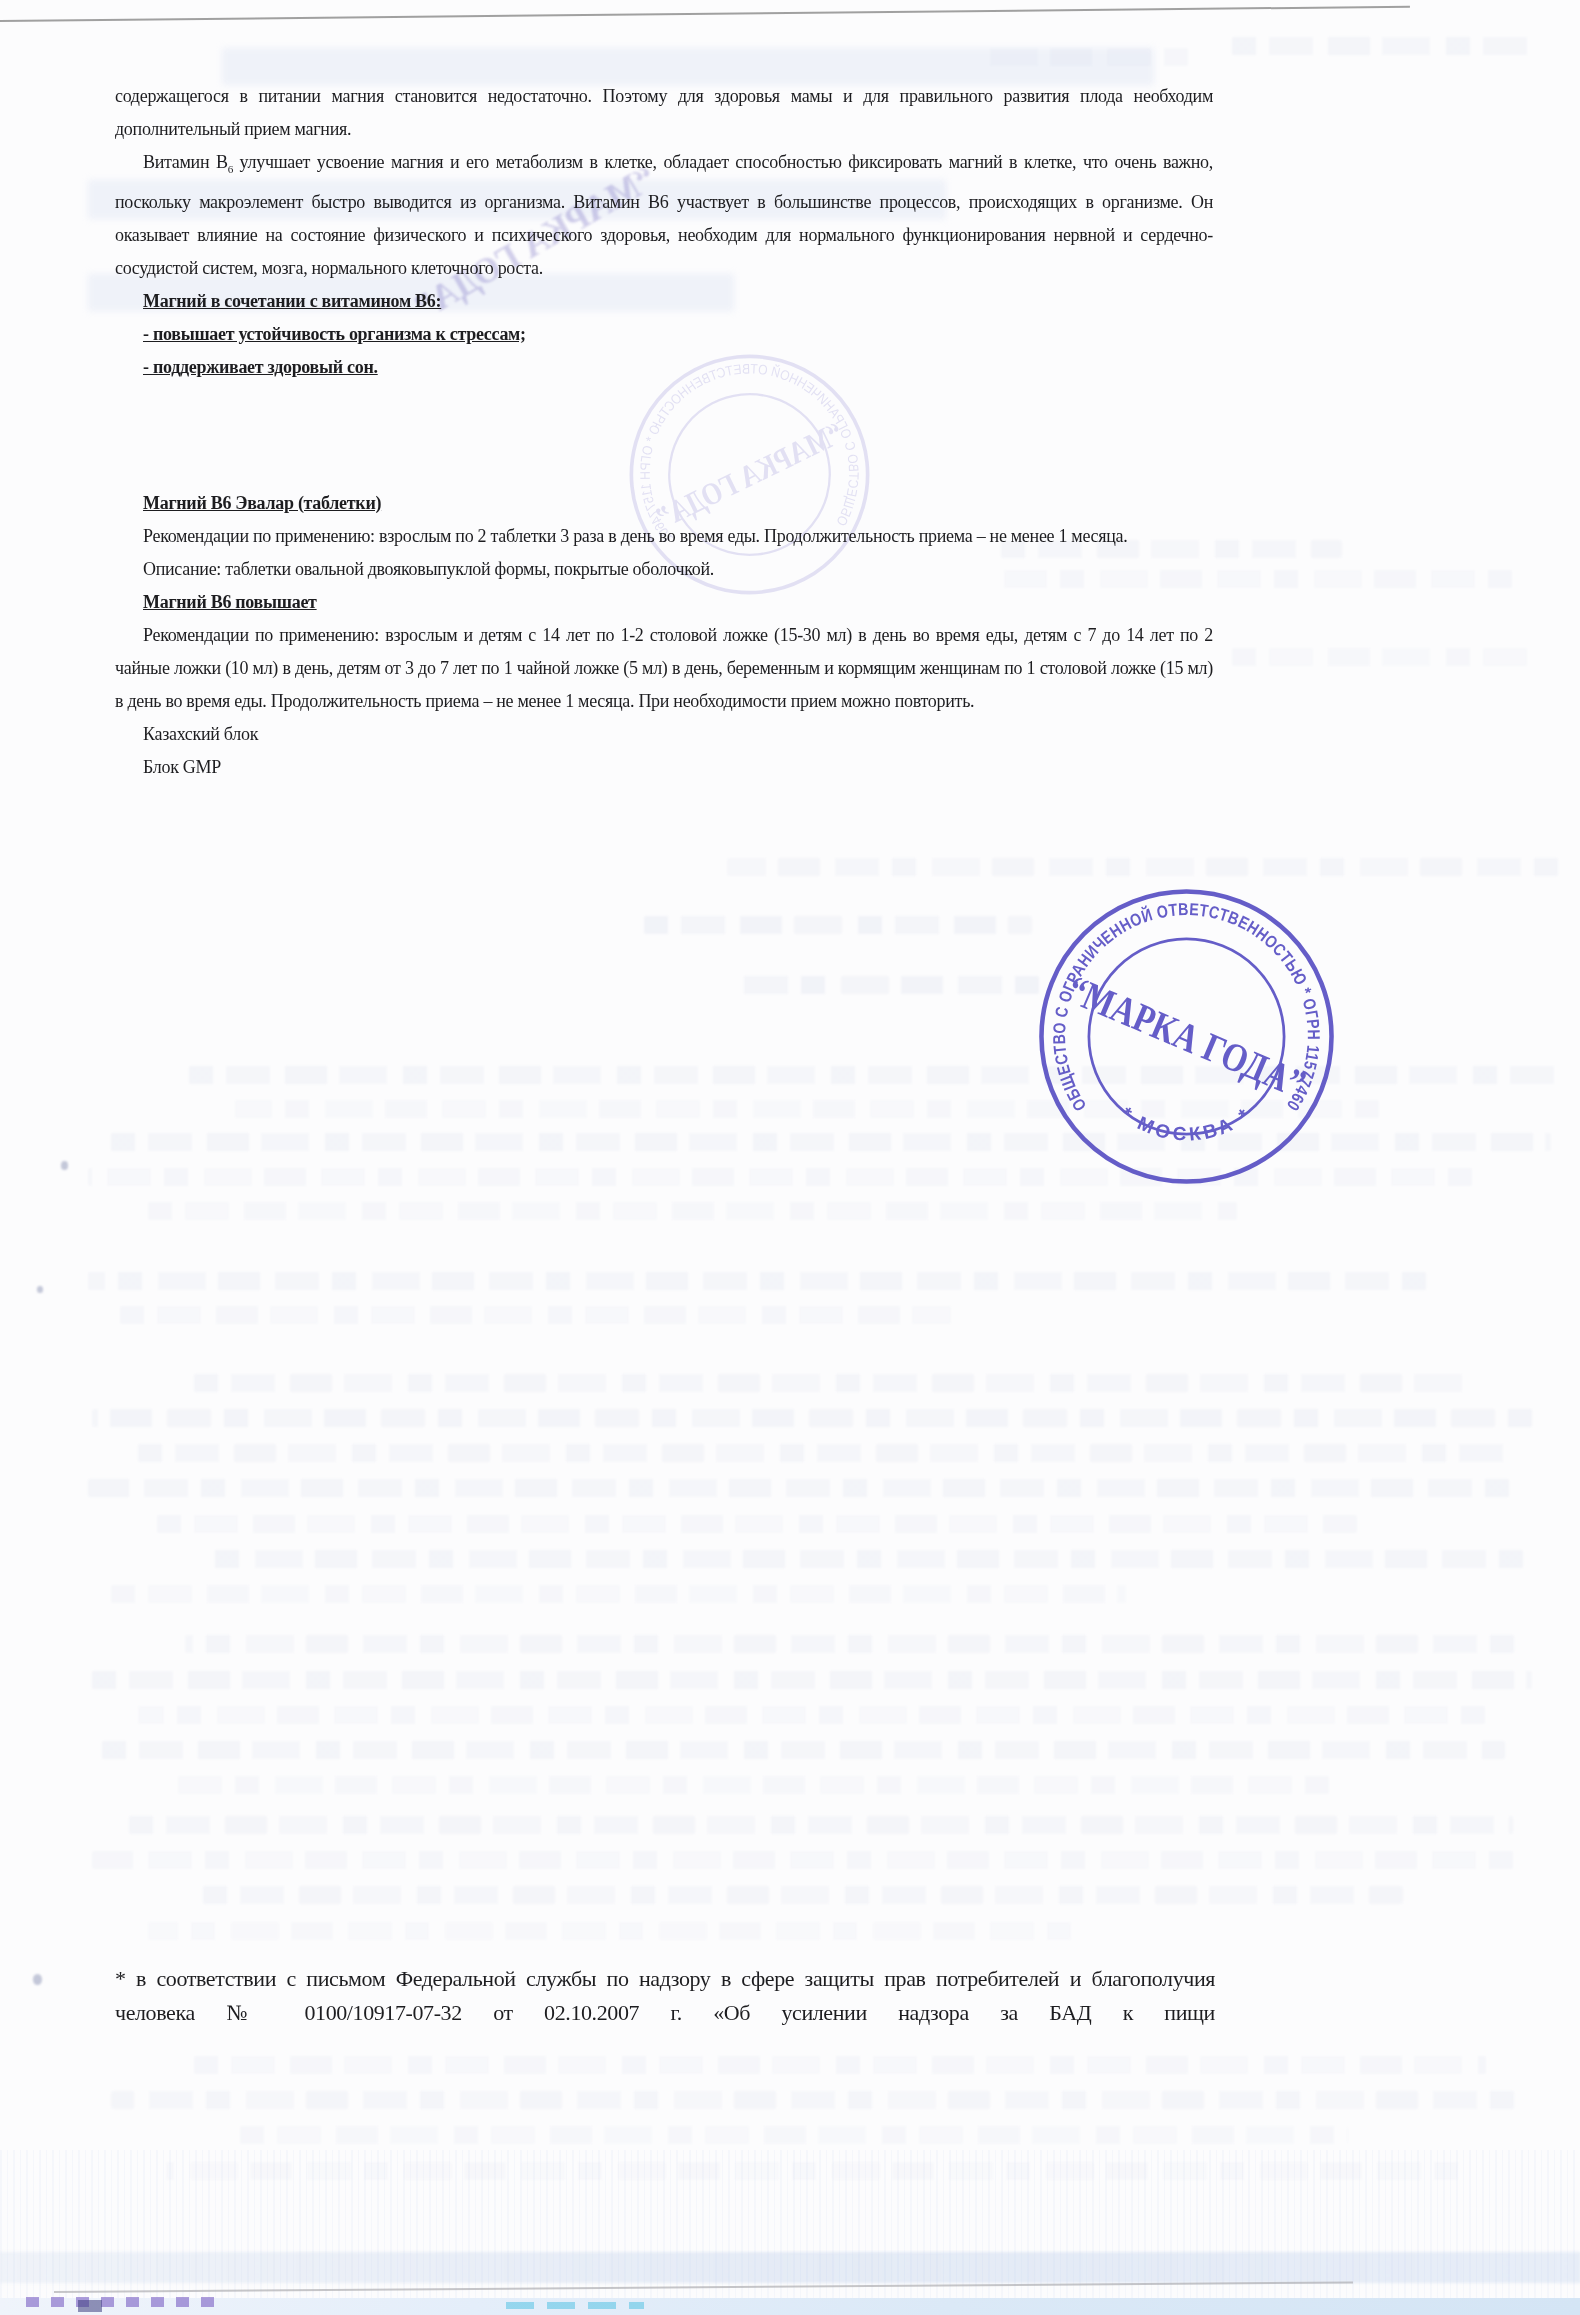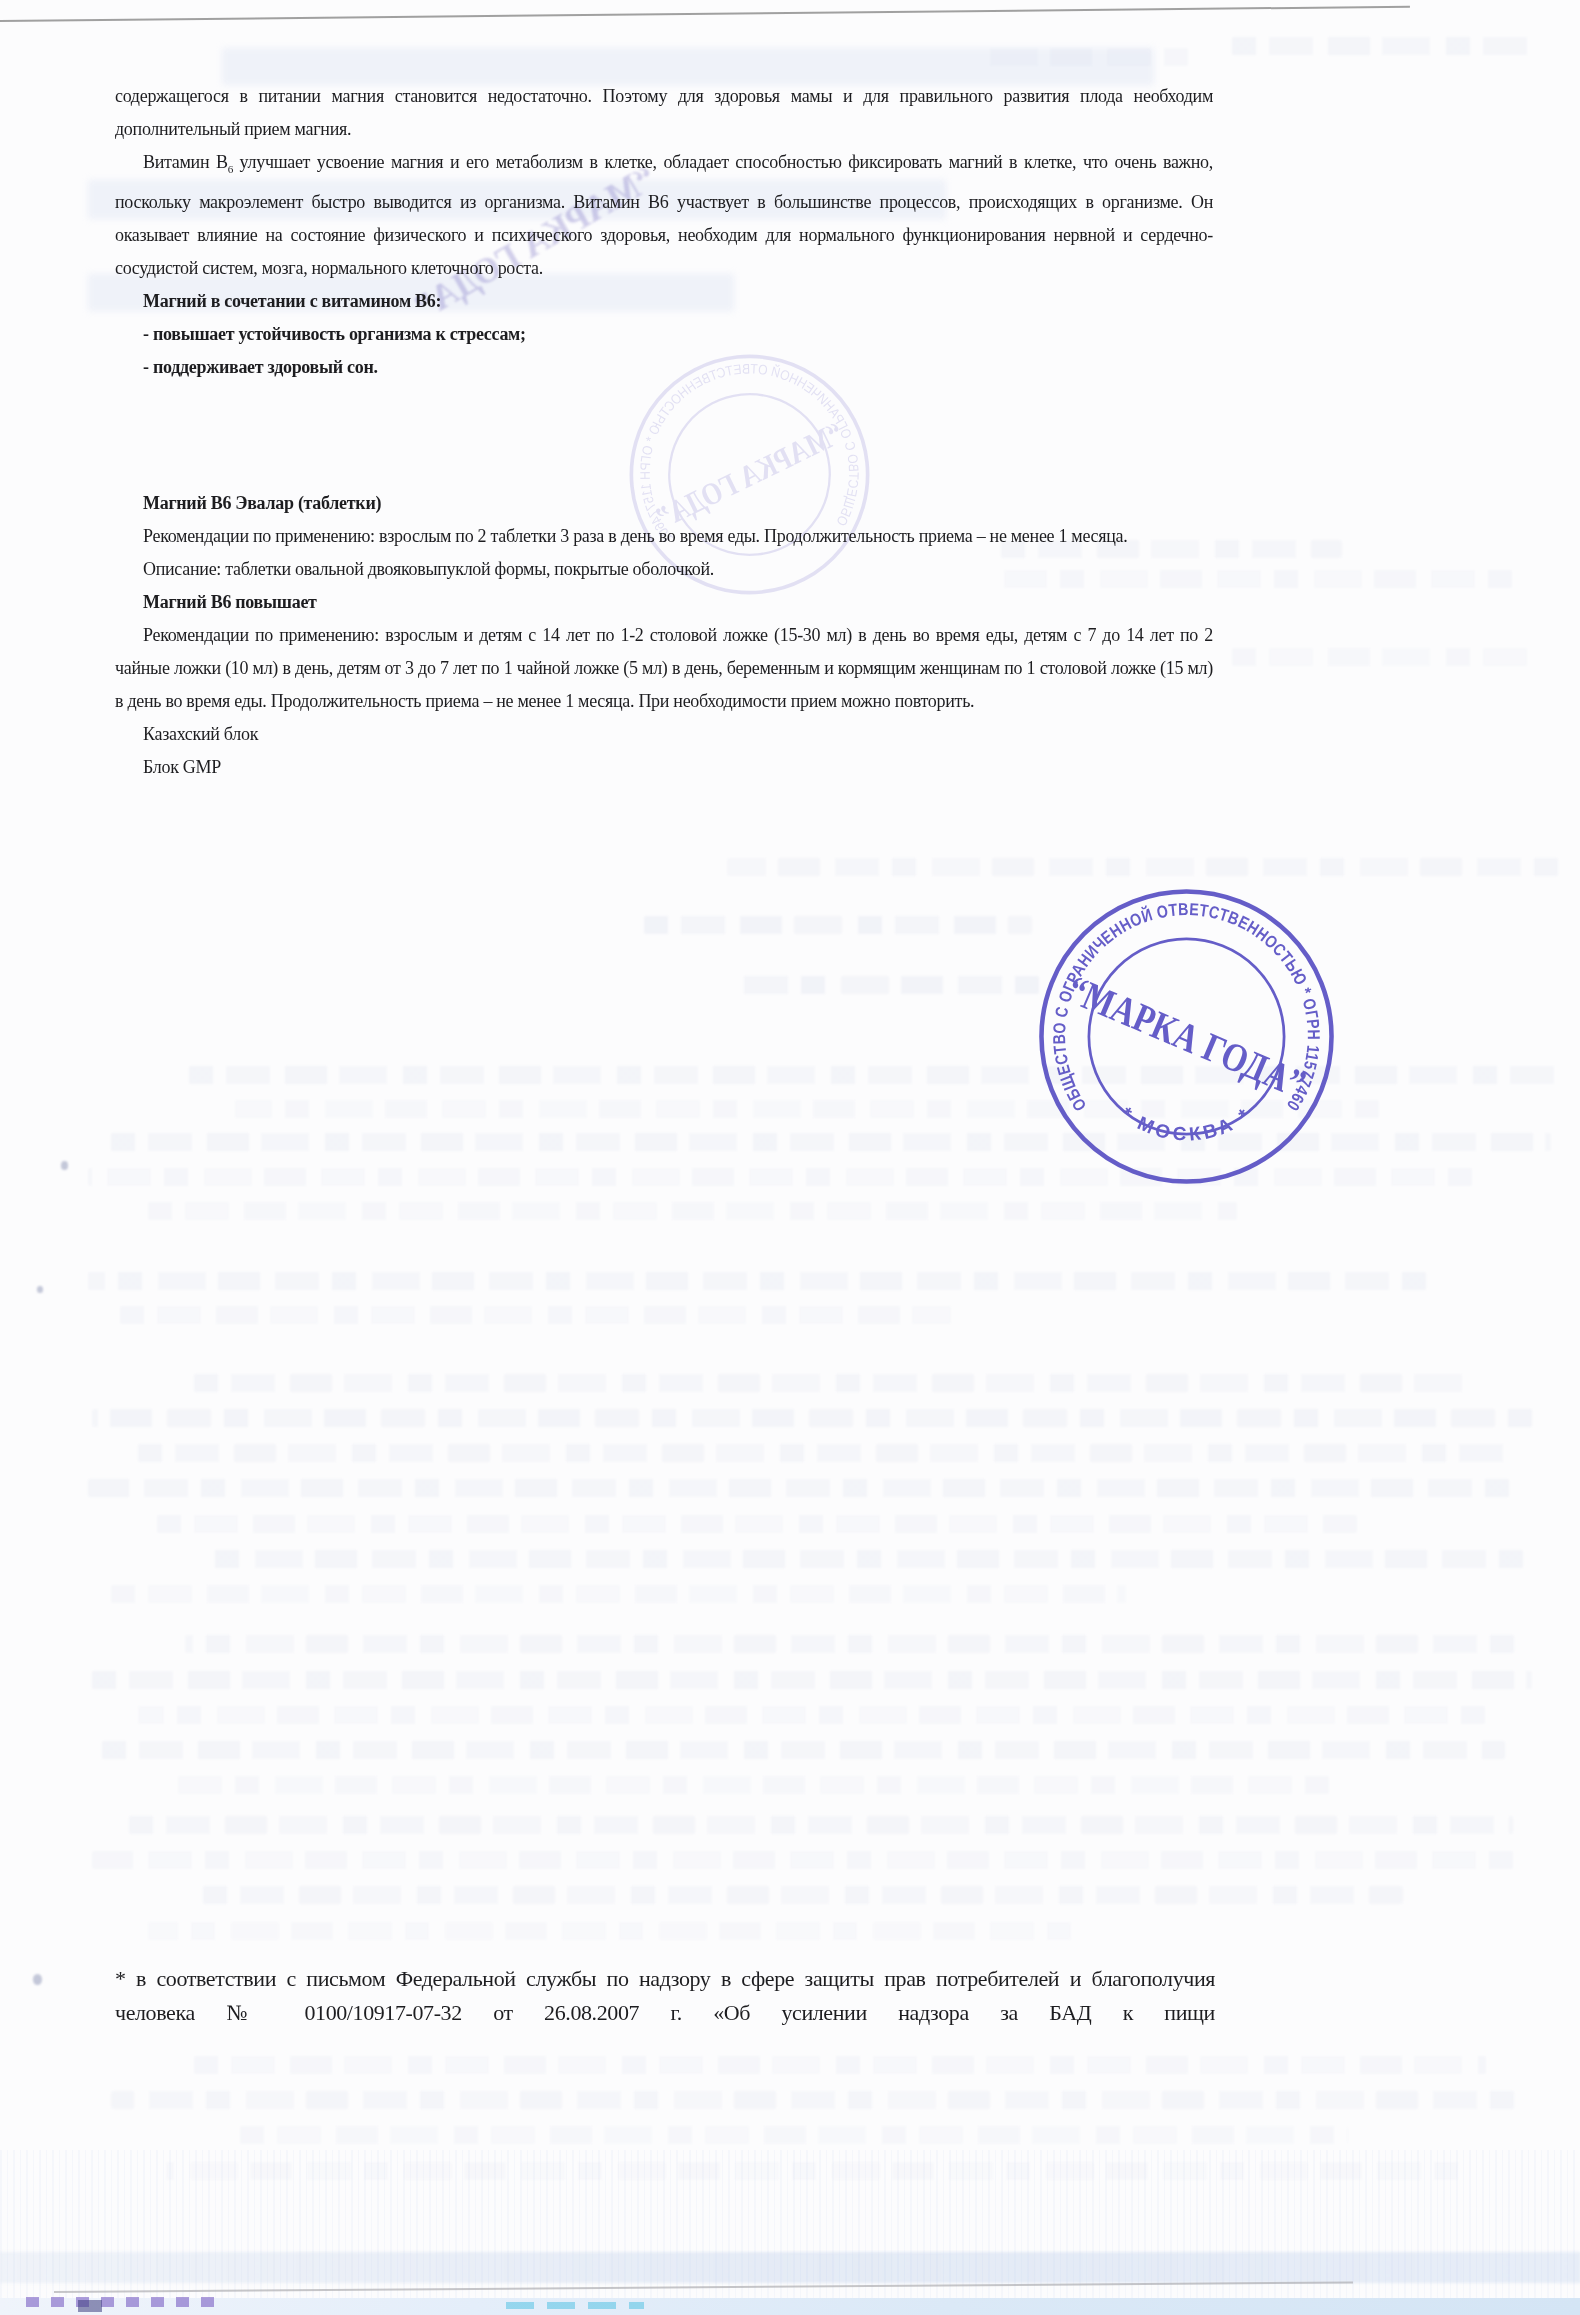--- a/index.html
+++ b/index.html
@@ -14,21 +14,21 @@
   .page{position:absolute;inset:0;}
 
   
   .flow{
     position:absolute;left:115px;top:80px;width:1098px;
     font-size:18px;line-height:33px;letter-spacing:-0.3px;
     text-align:justify;z-index:5;
   }
   .flow p{margin:0;text-indent:28px;}
   .flow p.noindent{text-indent:0;}
-  .b{font-weight:bold;}
+  .b{font-weight:bold;text-decoration:underline;}
   .left{text-align:left;}
   .gap-lg{margin-top:103px !important;}
   .gap-md{margin-top:61px !important;}
   .sub{vertical-align:sub;font-size:0.62em;}
 
   .footnote{
     position:absolute;left:115px;top:1962px;width:1100px;
     font-size:22px;line-height:34px;letter-spacing:-0.4px;
     text-align:justify;text-align-last:justify;z-index:5;
   }
@@ -187,16 +187,16 @@
     </defs>
     <text class="stamp-sans" font-size="19" font-weight="600" letter-spacing="0.5" fill="#5a52c4">
       <textPath href="#arcTop" textLength="625" lengthAdjust="spacingAndGlyphs">ОБЩЕСТВО С ОГРАНИЧЕННОЙ ОТВЕТСТВЕННОСТЬЮ * ОГРН 1157746017780</textPath>
     </text>
     <text class="stamp-sans" font-size="21" font-weight="600" letter-spacing="4" fill="#5a52c4" text-anchor="middle">
       <textPath href="#arcBottom" startOffset="50%">* МОСКВА *</textPath>
     </text>
     <text class="stamp-serif" x="165" y="180" font-size="44" font-weight="bold" fill="#5a52c4" text-anchor="middle" transform="rotate(23 165 165)" textLength="278" lengthAdjust="spacingAndGlyphs">“МАРКА ГОДА”</text>
   </svg>
 
-  <div class="footnote">* в соответствии с письмом Федеральной службы по надзору в сфере защиты прав потребителей и благополучия человека № 0100/10917-07-32 от 26.08.2007 г. «Об усилении надзора за БАД к пищи</div>
+  <div class="footnote">* в соответствии с письмом Федеральной службы по надзору в сфере защиты прав потребителей и благополучия человека № 0100/10917-07-32 от 02.10.2007 г. «Об усилении надзора за БАД к пищи</div>
 
 </div>
 
 
 </body></html>

